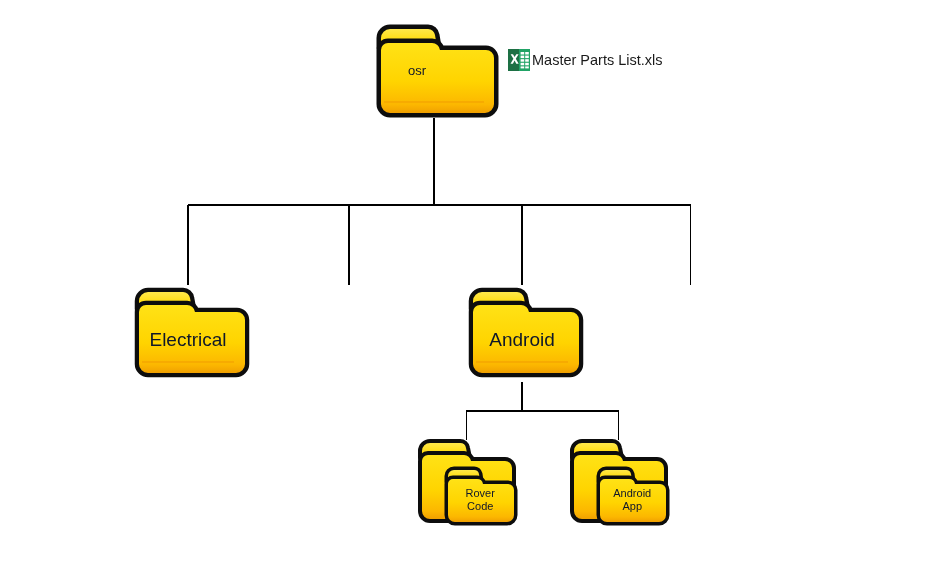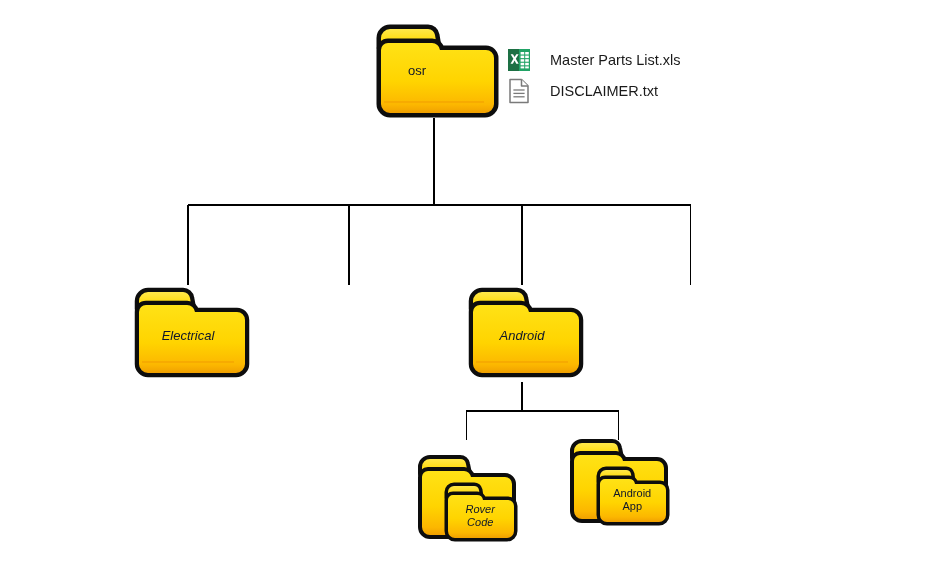--- a/index.html
+++ b/index.html
@@ -65,22 +65,21 @@
   .folder-root .folder-label {
     top: 42%;
     font-size: 13px;
     text-align: left;
     padding-left: 28%;
   }
 
   
   .folder-mid .folder-label {
     top: 46%;
-    font-size: 13px;
-    font-style: italic;
+    font-size: 19px;
   }
 
   
   .folder-nested .folder-label {
     top: 56%;
     left: 32%;
     width: 62%;
     font-size: 11px;
     text-align: center;
   }
@@ -97,21 +96,20 @@
     height: 31px;
   }
   .file-icon {
     width: 26px;
     height: 28px;
     flex: 0 0 26px;
     display: block;
   }
   .file-icon svg { display: block; width: 100%; height: 100%; }
   .file-name {
-    margin-left: 18px;
     font-family: "Liberation Sans", sans-serif;
     font-size: 14.5px;
     color: #1a1a1a;
     white-space: nowrap;
     user-select: none;
   }
 </style>
 </head>
 <body>
 
@@ -187,34 +185,20 @@
             <rect x="14.6" y="20.4" width="3.6" height="2.0"></rect>
             <rect x="19.2" y="20.4" width="3.6" height="2.0"></rect>
           </g>
         </svg>
       </span>
       <span class="file-name">Master Parts List.xls</span>
     </div>
 
 
 
-    <div class="file-row">
-      <span class="file-icon">
-        <svg viewBox="0 0 26 28" xmlns="http://www.w3.org/2000/svg">
-          <path d="M4,2.5 h11.5 l6.5,6.4 v16.6 h-18 z" fill="#ffffff" stroke="#7a7a7a" stroke-width="1.5" stroke-linejoin="round"></path>
-          <path d="M15.5,2.5 v6.4 h6.5" fill="#ffffff" stroke="#7a7a7a" stroke-width="1.5" stroke-linejoin="round"></path>
-          <g stroke="#7a7a7a" stroke-width="1.3">
-            <line x1="7.4" y1="13.0" x2="18.6" y2="13.0"></line>
-            <line x1="7.4" y1="16.4" x2="18.6" y2="16.4"></line>
-            <line x1="7.4" y1="19.8" x2="18.6" y2="19.8"></line>
-          </g>
-        </svg>
-      </span>
-      <span class="file-name">DISCLAIMER.txt</span>
-    </div>
 
   </div>
 
   <div class="folder-node folder-mid" style="left:133px; top:287px; width:110px; height:92px;">
     <div class="folder-icon">
       <svg viewBox="0 0 110 92" xmlns="http://www.w3.org/2000/svg">
         <defs>
           <linearGradient id="gTab2" x1="0" y1="0" x2="0" y2="1">
             <stop offset="0%" stop-color="#ffe84a"></stop>
               <stop offset="60%" stop-color="#ffdc12"></stop>
@@ -245,21 +229,21 @@
         <path d="M6,14 a9,9 0 0 1 9,-9 h35 a7,7 0 0 1 7,6 l2,11 h-53 z" fill="url(#gTab2)"></path>
         <path d="M6,25 a7,7 0 0 1 7,-7 h41 a8,8 0 0 1 8,7 h42 a8,8 0 0 1 8,8 v44 a9,9 0 0 1 -9,9 h-88 a9,9 0 0 1 -9,-9 z" fill="url(#gBody2)" stroke="#0d0d0d" stroke-width="8.5" stroke-linejoin="round"></path>
         <path d="M6,25 a7,7 0 0 1 7,-7 h41 a8,8 0 0 1 8,7 h42 a8,8 0 0 1 8,8 v44 a9,9 0 0 1 -9,9 h-88 a9,9 0 0 1 -9,-9 z" fill="url(#gBody2)"></path>
         <path d="M9,75 h92" stroke="#f6a800" stroke-width="2" fill="none" opacity="0.85"></path>
       </svg>
     </div>
     <div class="folder-label">Android</div>
   </div>
 
 
-  <div class="folder-node folder-nested" style="left:416px; top:453px; width:102px; height:90px;font-style:italic;">
+  <div class="folder-node folder-nested" style="left:416px; top:437px; width:102px; height:90px;">
     <div class="folder-icon">
       <svg viewBox="0 0 102 90" xmlns="http://www.w3.org/2000/svg">
         <defs>
           <linearGradient id="gTab3" x1="0" y1="0" x2="0" y2="1">
             <stop offset="0%" stop-color="#ffe84a"></stop>
               <stop offset="60%" stop-color="#ffdc12"></stop>
               <stop offset="100%" stop-color="#f9c400"></stop>
           </linearGradient>
           <linearGradient id="gBody3" x1="0" y1="0" x2="0" y2="1">
             <stop offset="0%" stop-color="#ffe216"></stop>

